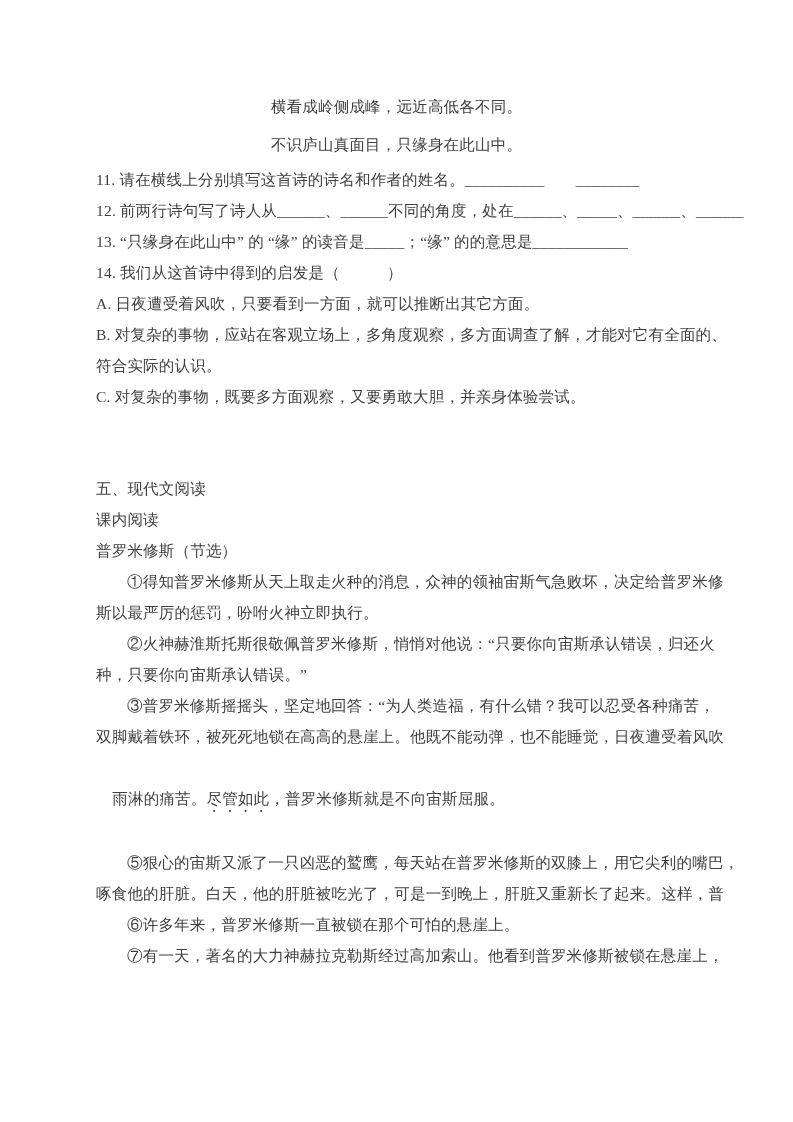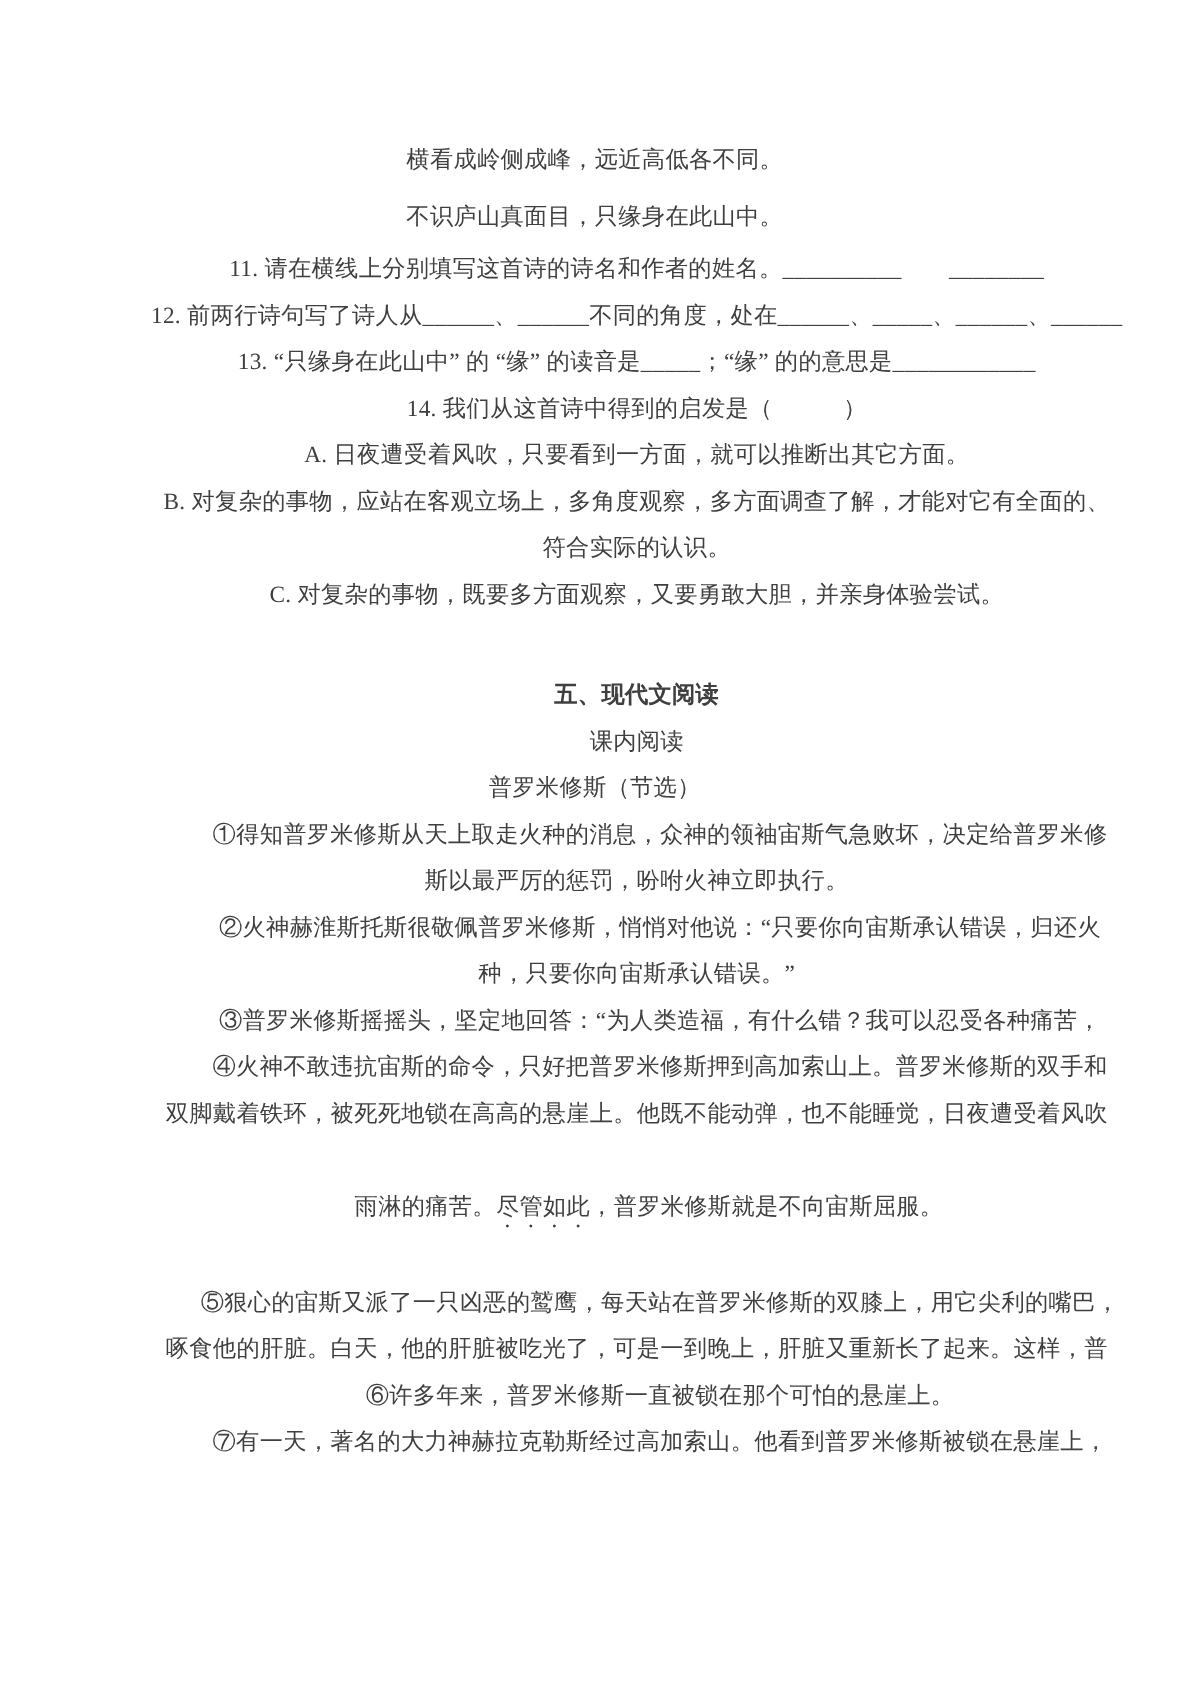--- a/index.html
+++ b/index.html
@@ -19,36 +19,35 @@
     width: 793px;
     height: 1122px;
     padding: 88px 40px 0 96px;
     background: #ffffff;
   }
   .line {
     font-size: 15.5px;
     line-height: 31px;
     white-space: pre;
     letter-spacing: 0.2px;
-    text-align: center;
   }
   .poem-line {
     line-height: 38px;
     text-align: center;
     white-space: pre;
     font-size: 15.5px;
     letter-spacing: 0.2px;
     margin-right: 56px; 
   }
   .section-heading {
-    font-weight: bold;
-    margin-top: 36px;
+    font-weight: normal;
+    margin-top: 61px;
   }
   .passage-title {
-    text-align: center;
+    text-align: left;
     margin-right: 56px;
   }
   .indent {
     padding-left: 31px; 
   }
   .emphasis-dots {
     -webkit-text-emphasis: filled dot;
     -webkit-text-emphasis-position: under left;
     text-emphasis: filled dot;
     text-emphasis-position: under left;
@@ -76,21 +75,20 @@
   <div class="line passage-title">普罗米修斯（节选）</div>
 
   <div class="line indent">①得知普罗米修斯从天上取走火种的消息，众神的领袖宙斯气急败坏，决定给普罗米修</div>
   <div class="line">斯以最严厉的惩罚，吩咐火神立即执行。</div>
 
   <div class="line indent">②火神赫淮斯托斯很敬佩普罗米修斯，悄悄对他说：“只要你向宙斯承认错误，归还火</div>
   <div class="line">种，只要你向宙斯承认错误。”</div>
 
   <div class="line indent">③普罗米修斯摇摇头，坚定地回答：“为人类造福，有什么错？我可以忍受各种痛苦，</div>
 
-  <div class="line indent">④火神不敢违抗宙斯的命令，只好把普罗米修斯押到高加索山上。普罗米修斯的双手和</div>
   <div class="line">双脚戴着铁环，被死死地锁在高高的悬崖上。他既不能动弹，也不能睡觉，日夜遭受着风吹</div>
   <div class="line">
     <span>雨淋的痛苦。</span><span class="emphasis-dots">尽管如此</span><span>，普罗米修斯就是不向宙斯屈服。</span>
   </div>
 
   <div class="line indent">⑤狠心的宙斯又派了一只凶恶的鹫鹰，每天站在普罗米修斯的双膝上，用它尖利的嘴巴，</div>
   <div class="line">啄食他的肝脏。白天，他的肝脏被吃光了，可是一到晚上，肝脏又重新长了起来。这样，普</div>
 
   <div class="line indent">⑥许多年来，普罗米修斯一直被锁在那个可怕的悬崖上。</div>
   <div class="line indent">⑦有一天，著名的大力神赫拉克勒斯经过高加索山。他看到普罗米修斯被锁在悬崖上，</div>

